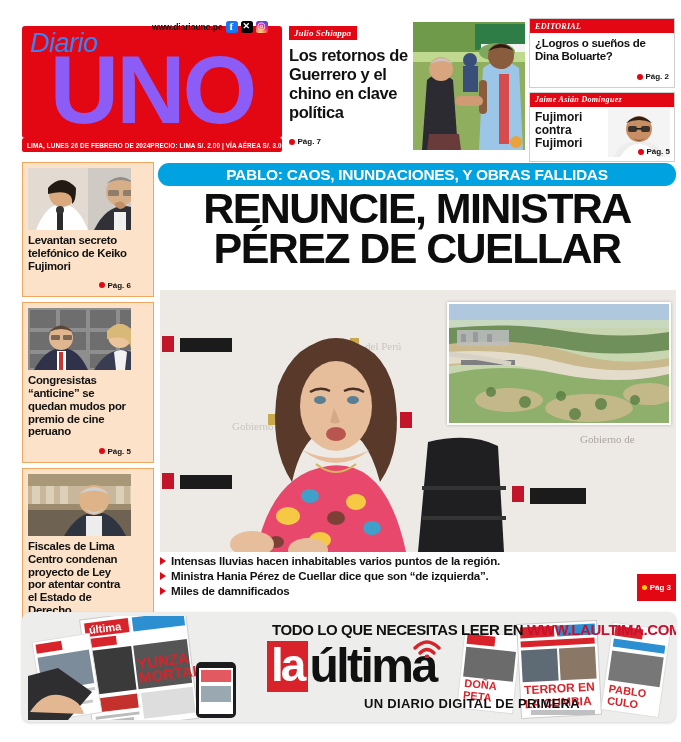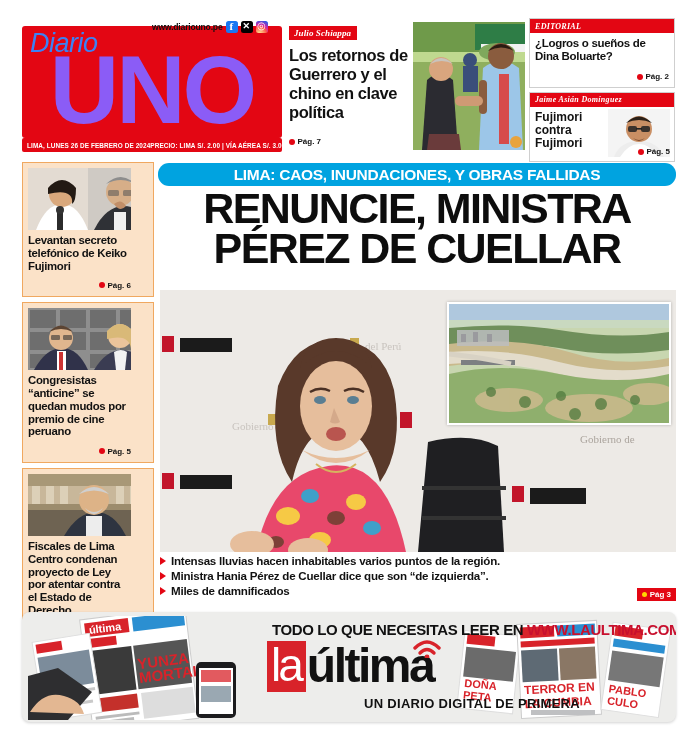--- a/index.html
+++ b/index.html
@@ -139,42 +139,42 @@
   .blt .tri {
     width:0;height:0;flex:0 0 auto;margin-top:3px;
     border-left:6px solid #E30613;
     border-top:4px solid transparent;
     border-bottom:4px solid transparent;
   }
   .blt span { font-size:11.6px; font-weight:bold; color:#111; letter-spacing:-0.25px; }
   .pagbadge {
     position:absolute; right:0; bottom:-2px;
     background:#E30613; color:#fff; font-size:8px; font-weight:bold;
-    padding:2px 5px; display:inline-flex; align-items:center; gap:3px;
+    padding:9px 5px; display:inline-flex; align-items:center; gap:3px;
   }
   .pagbadge .dot2 { width:5px;height:5px;border-radius:50%;background:#FFD400; display:inline-block;}
 
   
   .ad {
     position:absolute; left:22px; top:612px; width:654px; height:110px;
     background:#EDEDEB; border-radius:8px; overflow:hidden;
     box-shadow:0 1px 3px rgba(0,0,0,.18);
   }
   .ad-top {
     position:absolute; left:250px; top:9px; width:395px; text-align:center;
     font-size:15px; font-weight:bold; letter-spacing:-0.4px; color:#111;
     white-space:nowrap;
   }
   .ad-top .url { color:#C8102E; }
   .ad-logo {
     position:absolute; left:245px; top:28px; width:215px; height:52px;
     display:flex; align-items:center;
   }
   .ad-la {
-    background:#D8232A; color:#fff; font-weight:normal; font-size:46px;
+    background:#D8232A; color:#fff; font-weight:bold; font-size:46px;
     line-height:1; padding:1px 5px 4px 4px; letter-spacing:-3px;text-align:right;
   }
   .ad-ultima {
     color:#111; font-weight:bold; font-size:48px; line-height:1;
     letter-spacing:-2.5px; margin-left:1px;
   }
   .wifi { position:absolute; left:145px; top:-4px; color:#D8232A; font-size:23px; transform:rotate(0deg);}
   .ad-sub {
     position:absolute; left:250px; top:84px; width:400px; text-align:center;
     font-size:13px; font-weight:bold; letter-spacing:0.3px; color:#111;
@@ -378,21 +378,21 @@
       <div class="sbox-pag">
         <span class="pag">
           <span class="dot"></span>
           <span>Pág. 5</span>
         </span>
       </div>
     </div>
   </div>
 
   <div class="banner">
-    <span>LIMA: CAOS, INUNDACIONES, Y OBRAS FALLIDAS</span>
+    <span>PABLO: CAOS, INUNDACIONES, Y OBRAS FALLIDAS</span>
   </div>
 
   <div class="headline">
     <div>RENUNCIE, MINISTRA</div>
     <div>PÉREZ DE CUELLAR</div>
   </div>
 
   <div class="mainphoto">
     <svg width="516" height="262" viewBox="0 0 516 262" preserveAspectRatio="none">
       <rect width="516" height="262" fill="#EDEAE6"></rect>

